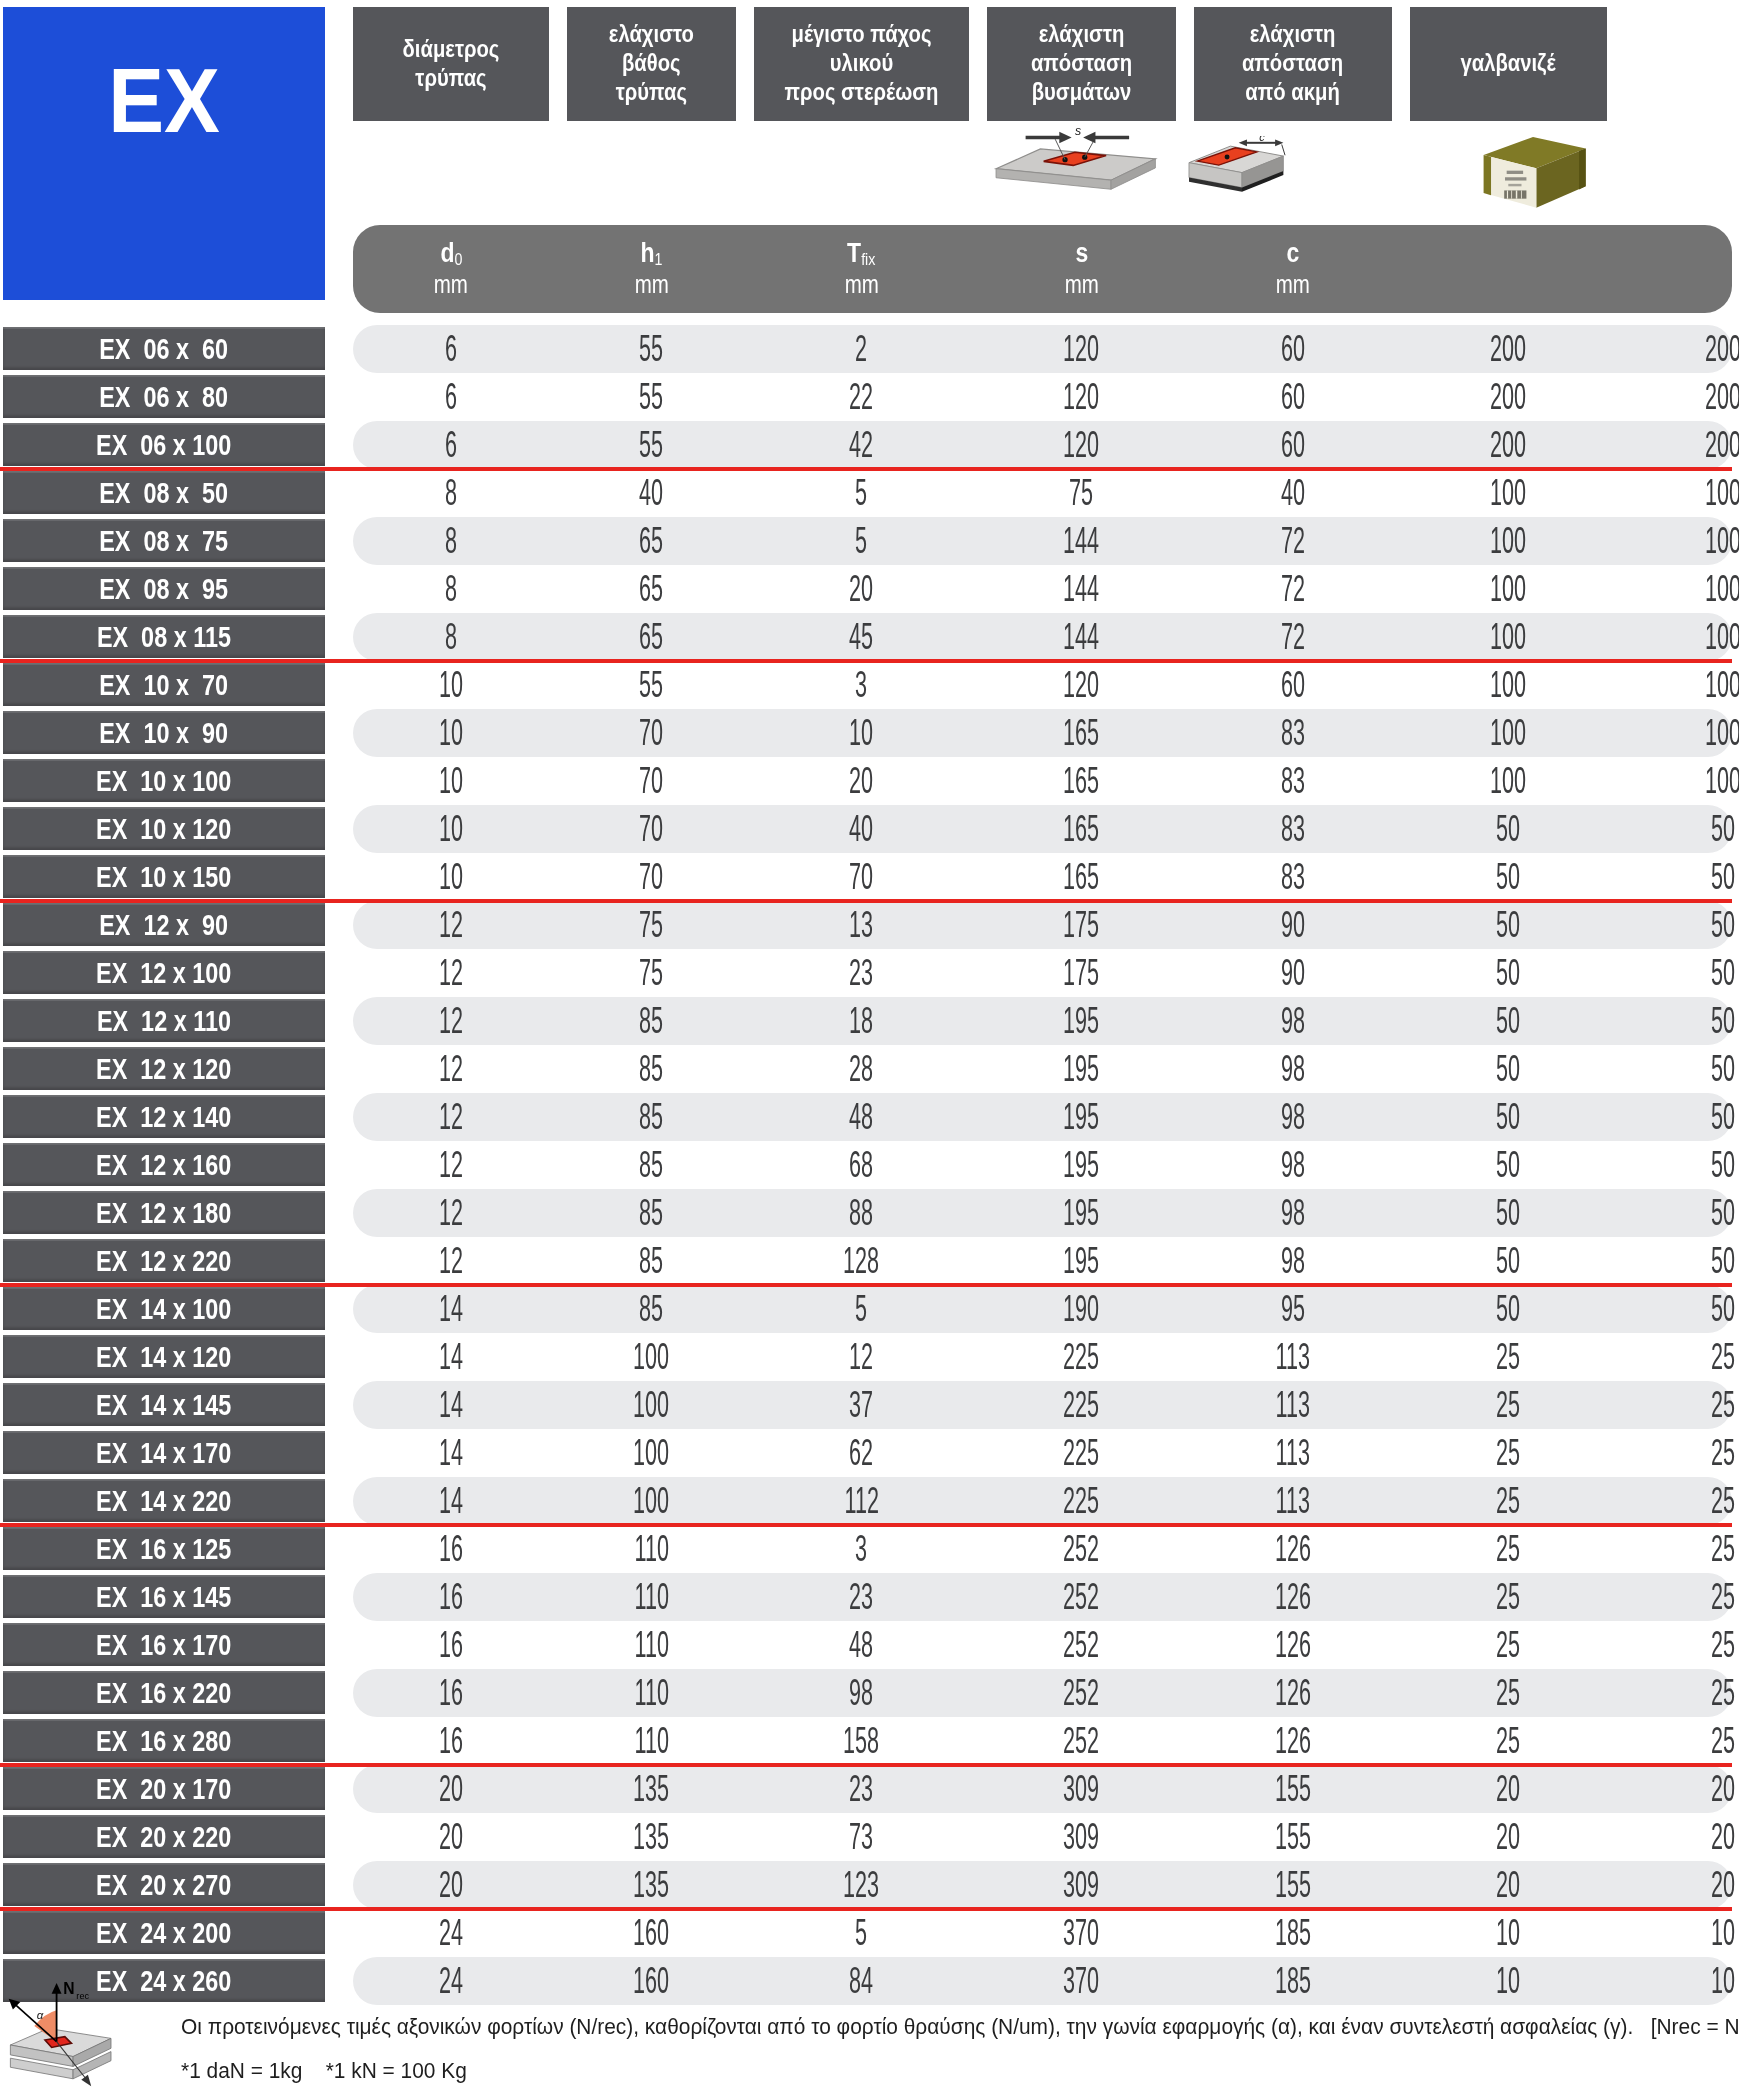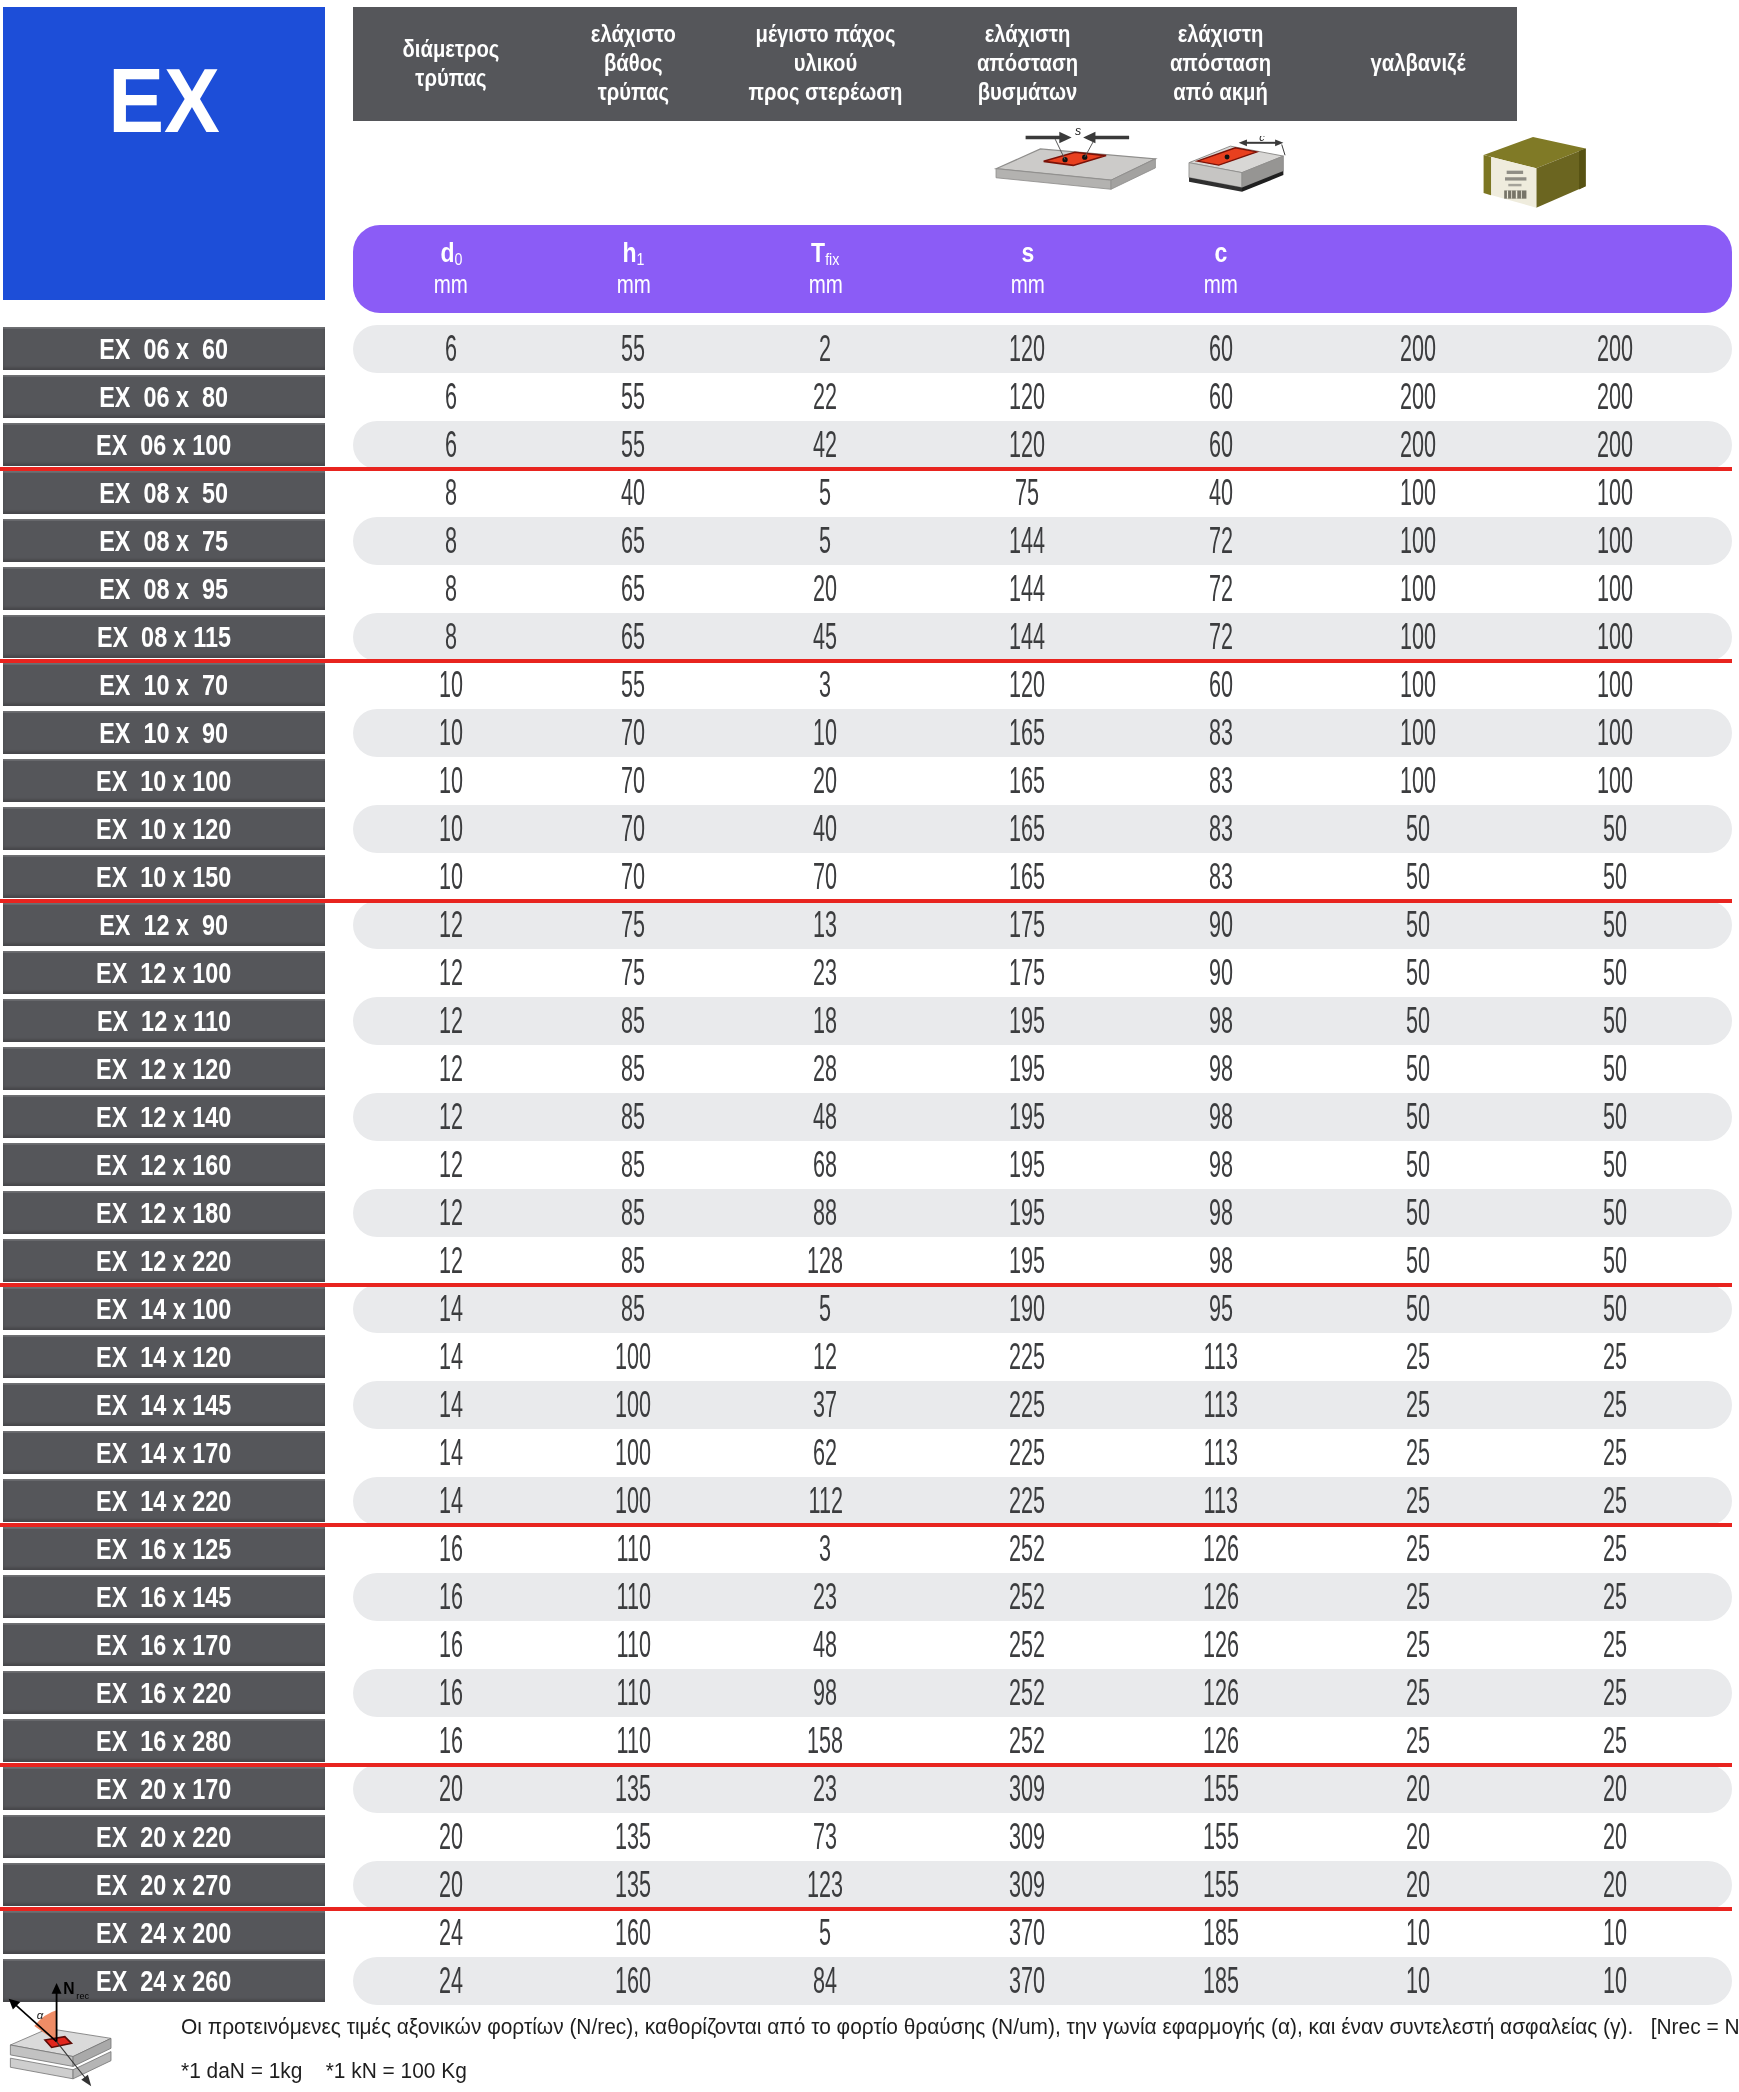--- a/index.html
+++ b/index.html
@@ -5,29 +5,29 @@
   html,body { margin:0; padding:0; background:#ffffff; }
   .page { position:relative; width:1740px; height:2092px; background:#fff;
           font-family:"Liberation Sans", sans-serif; overflow:hidden; }
 
   
   .ex-tile { position:absolute; left:2.5px; top:6.6px; width:322px; height:293px; background:#1d4ed8; }
   .ex-text { position:absolute; left:0; right:0; top:48px; text-align:center; color:#fff;
              font-weight:bold; font-size:91px; line-height:1; transform:scaleX(.92); }
 
   
-  .cols7 { display:grid; grid-template-columns:196px 169px 215px 189px 198px 197px 196px; column-gap:0;border-radius:27px; }
+  .cols7 { display:grid; grid-template-columns:196px 169px 215px 189px 198px 197px 196px; column-gap:18px;border-radius:27px; }
 
   
   .header-grid { position:absolute; left:353px; top:6.6px; width:1379px; height:114px; }
   .hcell { background:#55565a; color:#fff; display:flex; align-items:center; justify-content:center; text-align:center; }
   .htxt { font-weight:bold; font-size:23px; line-height:1.25; white-space:pre-line; transform:scaleX(.88); }
 
   
-  .subheader { position:absolute; left:353px; top:225px; width:1379px; height:88px; background:#8b5cf6; }
+  .subheader { position:absolute; left:353px; top:225px; width:1379px; height:88px; background:#737373; }
   .scell { display:flex; flex-direction:column; align-items:center; justify-content:center; color:#fff; }
   .sym  { font-size:28px; font-weight:bold; transform:scaleX(.82); line-height:1; }
   .sym sub { font-size:.62em; font-weight:normal; vertical-align:-2.5px; }
   .sunit { font-size:25px; transform:scaleX(.82); line-height:1.15; margin-top:2.5px; }
 
   
   .rows { position:absolute; left:0; top:317px; width:1740px;margin-top:8px; }
   .row { position:relative; height:48px; }
   .row-label { position:absolute; left:2.5px; top:2.1px; width:322px; height:43px; background:#55565a;
                color:#fff; display:flex; align-items:center; justify-content:center;

